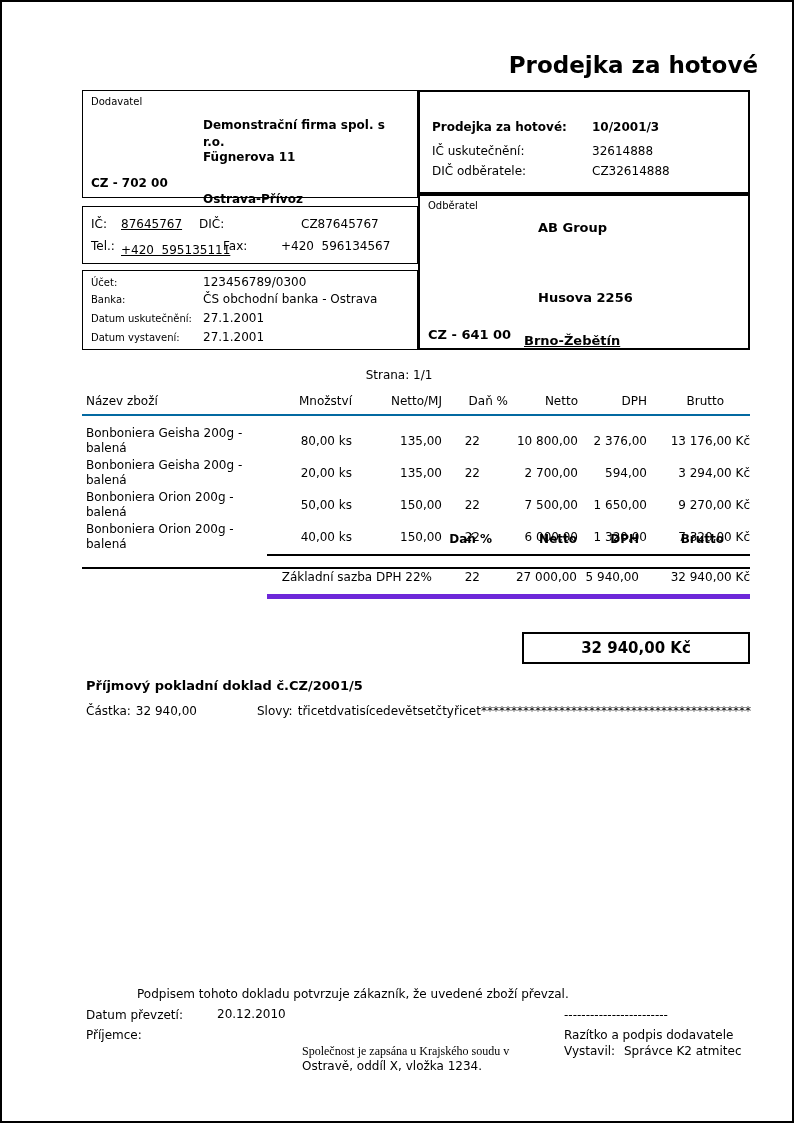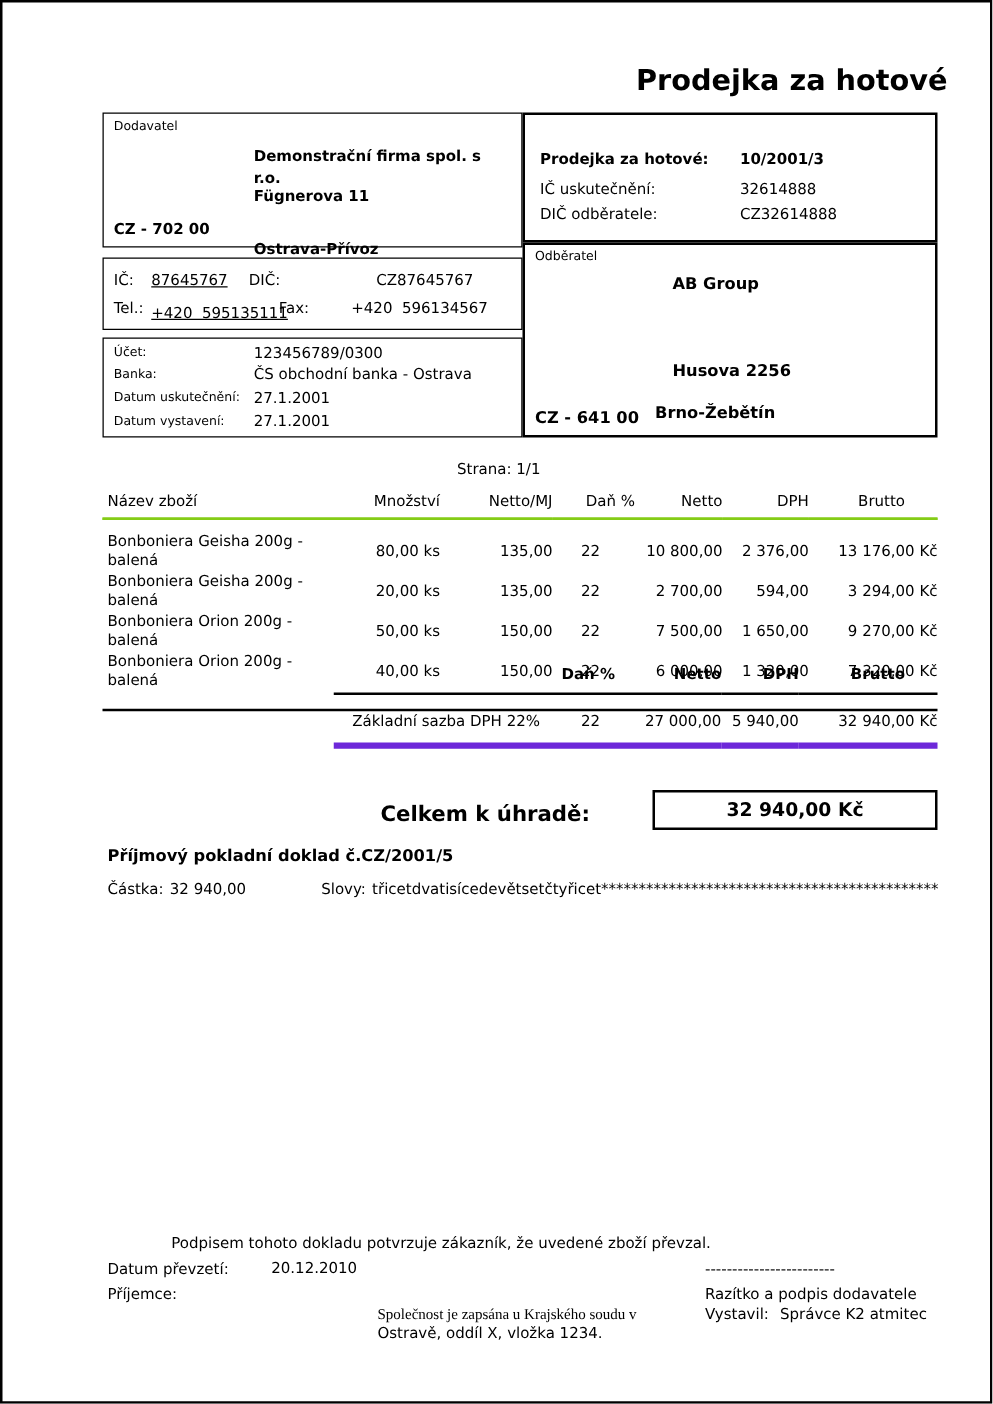--- a/index.html
+++ b/index.html
@@ -10,21 +10,21 @@
   .b{font-weight:bold;}
   .t12{font-size:12px;line-height:17px;}
   .t12t{font-size:12px;line-height:14px;}
   .t13{font-size:13px;line-height:16px;}
   .box{border:1px solid #000;}
   .box2{border:2px solid #000;}
   .title{top:50px;right:34px;font-size:23px;font-weight:bold;}
   .lbl{font-size:10px;line-height:12px;}
   table{border-collapse:collapse;table-layout:fixed;}
   .items{width:668px;font-size:12px;}
-  .items th{font-weight:normal;border-bottom:2px solid #84cc16;padding:0 0 6px 0;vertical-align:bottom;}
+  .items th{font-weight:normal;border-bottom:2px solid #0369a1;padding:0 0 6px 0;vertical-align:bottom;}
   .items td{padding:1px 0;line-height:15px;}
   .items tbody tr:first-child td{padding-top:10px;}
   .r{text-align:right;}
   .l{text-align:left;}
   .pad-kc{padding-right:26px !important;}
   .pad-tax{padding-right:28px !important;}
   .pad-tax-s{padding-right:12px !important;}
   .hr-thick{border-top:2px solid #000;}
   .summary{width:483px;font-size:12px;}
   .summary th{border-bottom:2px solid #000;padding:0 0 8px 0;text-align:right;font-weight:bold;}
@@ -58,21 +58,21 @@
     <div class="abs t12t" style="left:172px;top:52px;">32614888</div>
     <div class="abs t12t" style="left:12px;top:72px;">DIČ odběratele:</div>
     <div class="abs t12t" style="left:172px;top:72px;">CZ32614888</div>
   </div>
 
   <div class="abs box2" style="left:416px;top:192px;width:332px;height:156px;">
     <div class="abs lbl" style="left:8px;top:4px;">Odběratel</div>
     <div class="abs b t13" style="left:118px;top:24px;">AB Group</div>
     <div class="abs b t13" style="left:118px;top:94px;">Husova 2256</div>
     <div class="abs b t13" style="left:8px;top:131px;">CZ - 641 00</div>
-    <div class="abs b t13" style="left:104px;top:127px;">Brno-Žebětín</div>
+    <div class="abs b t13" style="left:104px;top:137px;text-decoration:underline;">Brno-Žebětín</div>
   </div>
 
   <div class="abs box" style="left:80px;top:204px;width:336px;height:58px;">
     <div class="abs t12t" style="left:8px;top:10px;">IČ:</div>
     <div class="abs t12t" style="left:38px;top:10px;text-decoration:underline;">87645767</div>
     <div class="abs t12t" style="left:116px;top:10px;">DIČ:</div>
     <div class="abs t12t" style="left:218px;top:10px;">CZ87645767</div>
     <div class="abs t12t" style="left:8px;top:32px;">Tel.:</div>
     <div class="abs t12t" style="left:38px;top:36px;white-space:pre;text-decoration:underline;">+420  595135111</div>
     <div class="abs t12t" style="left:140px;top:32px;">Fax:</div>
@@ -179,21 +179,20 @@
           <td class="l">Základní sazba DPH 22%</td>
           <td class="r pad-tax-s">22</td>
           <td class="r">27 000,00</td>
           <td class="r">5 940,00</td>
           <td class="r">32 940,00 Kč</td>
         </tr>
       </tbody>
     </table>
   </div>
 
-  <div class="abs total-label" style="left:80px;top:640px;width:390px;">Celkem k úhradě:</div>
   <div class="abs total-box" style="left:520px;top:630px;width:228px;height:32px;">
     <span>32 940,00 Kč</span>
   </div>
 
   <div class="abs b t13" style="left:84px;top:676px;">Příjmový pokladní doklad č.CZ/2001/5</div>
   <div class="abs t12t" style="left:84px;top:702px;">
     <span>Částka:</span><span class="gap4">32 940,00</span>
   </div>
   <div class="abs t12t nowrap" style="left:255px;top:702px;width:494px;">
     <span>Slovy:</span><span class="gap4">třicetdvatisícedevětsetčtyřicet************************************************************</span>

